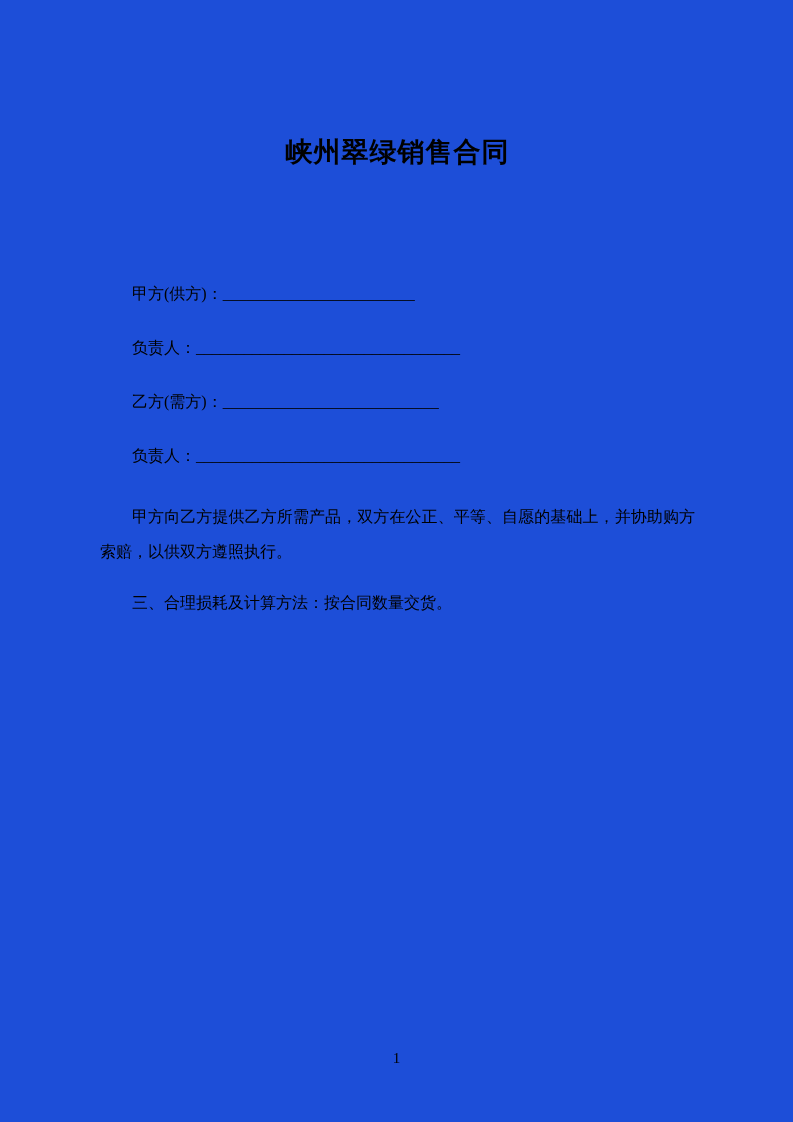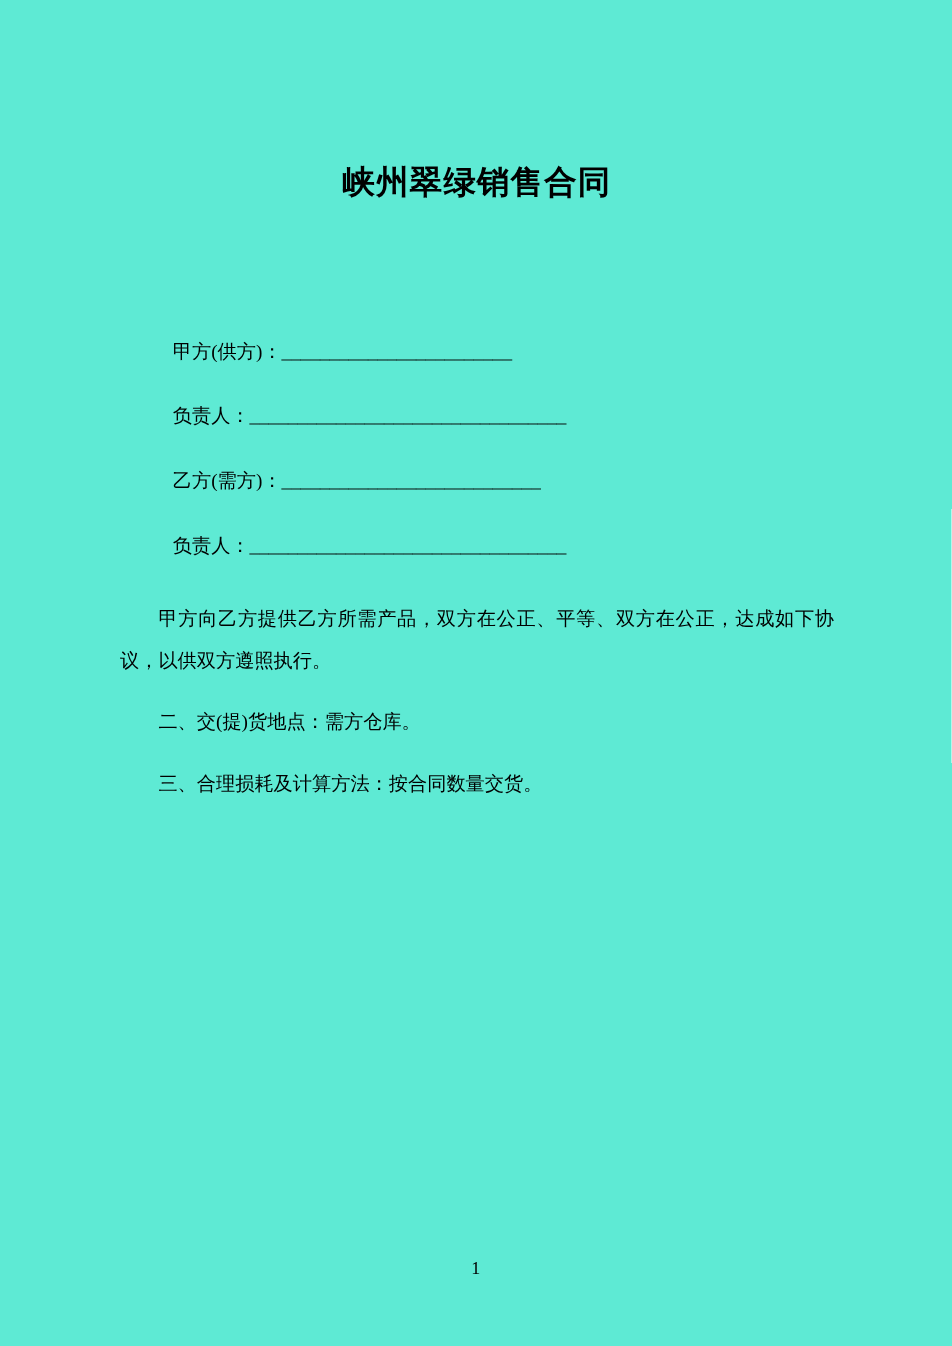--- a/index.html
+++ b/index.html
@@ -4,40 +4,40 @@
 <style>
   html, body {
     margin: 0;
     padding: 0;
     background: #ffffff;
   }
   .page {
     position: relative;
     width: 793px;
     height: 1122px;
-    background: #5eead4;
+    background: #1d4ed8;
     overflow: hidden;
     font-family: "Liberation Serif", "DejaVu Serif", serif;
     color: #000000;
   }
   .content {
     padding: 133px 98px 0 100px;
     box-sizing: border-box;
   }
   .title {
     margin: 0 0 112px 0;
     text-align: center;
     font-size: 27px;
     line-height: 38px;
     font-weight: bold;
     font-family: "Liberation Sans", "DejaVu Sans", sans-serif;
     letter-spacing: 1px;
   }
   .fields {
-    margin: 12px;
+    margin: 0;
   }
   .field {
     margin: 0 0 32px 0;
     padding-left: 2em;
     font-size: 16px;
     line-height: 22px;
     white-space: nowrap;
   }
   .flabel {
     display: inline-block;
@@ -71,20 +71,19 @@
 
     <h1 class="title">峡州翠绿销售合同</h1>
 
     <div class="fields">
       <p class="field"><span class="flabel">甲方(供方)：</span><span class="fblank">________________________</span></p>
       <p class="field"><span class="flabel">负责人：</span><span class="fblank">_________________________________</span></p>
       <p class="field"><span class="flabel">乙方(需方)：</span><span class="fblank">___________________________</span></p>
       <p class="field"><span class="flabel">负责人：</span><span class="fblank">_________________________________</span></p>
     </div>
 
-    <p class="para">甲方向乙方提供乙方所需产品，双方在公正、平等、双方在公正，达成如下协议，以供双方遵照执行。</p>
-    <p class="para">二、交(提)货地点：需方仓库。</p>
+    <p class="para">甲方向乙方提供乙方所需产品，双方在公正、平等、自愿的基础上，并协助购方索赔，以供双方遵照执行。</p>
     <p class="para">三、合理损耗及计算方法：按合同数量交货。</p>
 
   </div>
 
   <div class="page-number">1</div>
 </div>
 
 </body></html>

